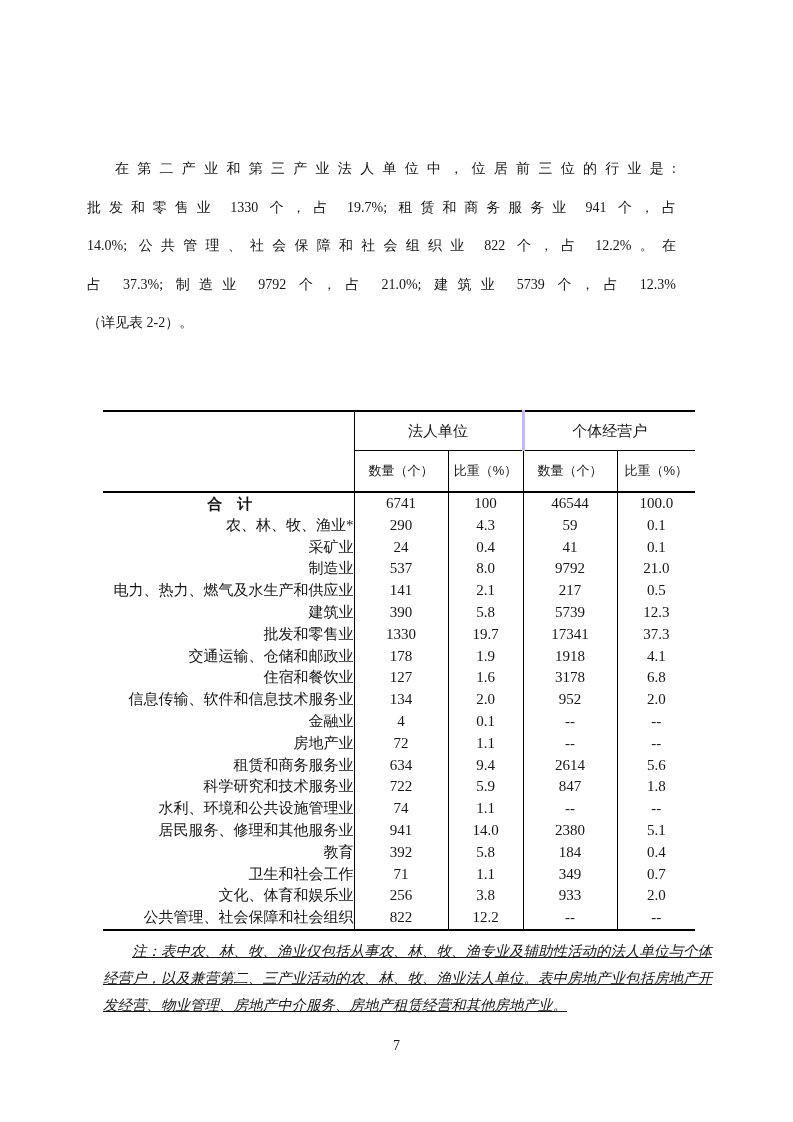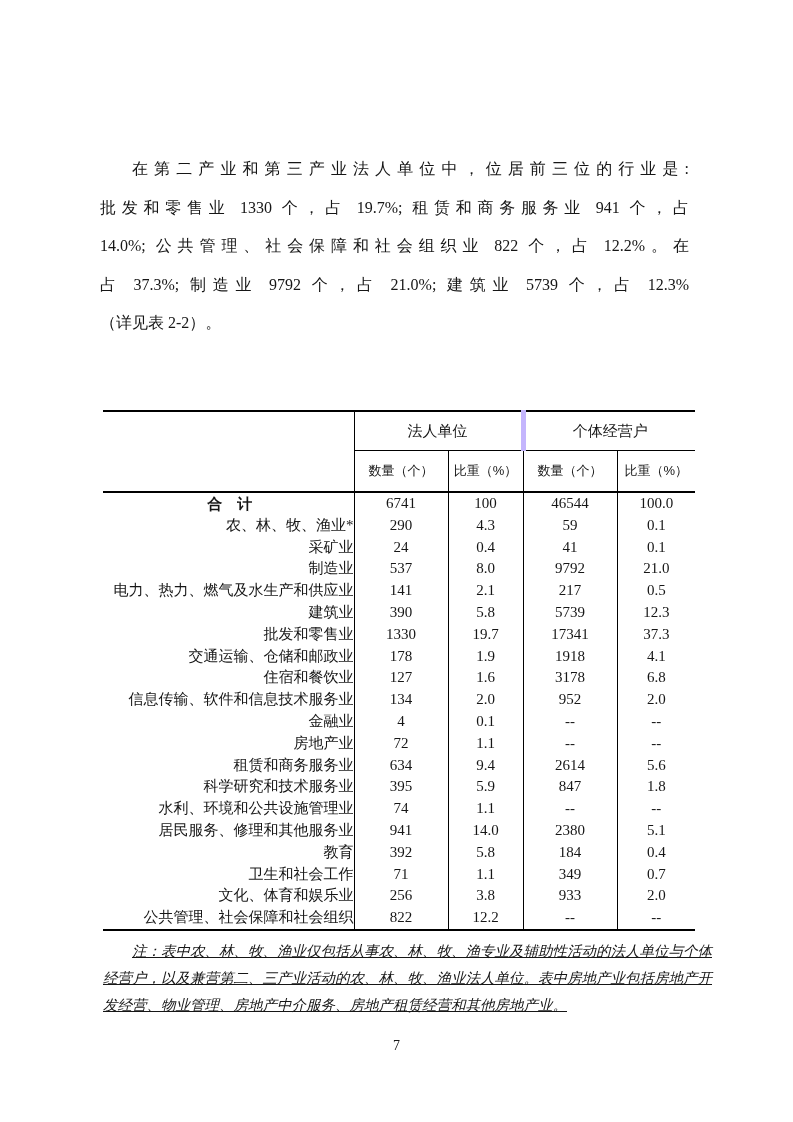--- a/index.html
+++ b/index.html
@@ -9,24 +9,24 @@
     height: 1122px;
     background: #ffffff;
     color: #161616;
     font-family: "Liberation Serif", "DejaVu Serif", serif;
     overflow: hidden;
   }
 
   
   .para {
     position: absolute;
-    left: 100px;
+    left: 87px;
     top: 150px;
     width: 589px;
-    font-size: 16px;
+    font-size: 14px;
     line-height: 38.5px;
   }
   .pline { white-space: nowrap; }
   .pline.jl { white-space: normal; text-align: justify; text-align-last: justify; }
   .pline.indent { padding-left: 2em; }
 
   
   .table-title {
     position: absolute;
     left: 103px;
@@ -60,21 +60,21 @@
     border-right: 1px solid #000;
     border-bottom: 2px solid #000;
   }
   th.grp {
     height: 38px;
     border-bottom: 1px solid #000;
     font-family: "Liberation Sans", "DejaVu Sans", sans-serif;
     font-weight: bold;
     font-size: 15px;
   }
-  th.grp.g1 { border-right: 5px solid #c4b5fd; }
+  th.grp.g1 { border-right: 3px solid #c4b5fd; }
   th.sub {
     height: 40px;
     border-right: 1px solid #000;
     border-bottom: 2px solid #000;
     font-family: "Liberation Sans", "DejaVu Sans", sans-serif;
     font-weight: bold;
     font-size: 13px;
   }
   th.sub.last { border-right: none; }
   tbody td {
@@ -236,21 +236,21 @@
         </tr>
         <tr>
           <td class="lbl">租赁和商务服务业</td>
           <td>634</td>
           <td>9.4</td>
           <td>2614</td>
           <td>5.6</td>
         </tr>
         <tr>
           <td class="lbl">科学研究和技术服务业</td>
-          <td>395</td>
+          <td>722</td>
           <td>5.9</td>
           <td>847</td>
           <td>1.8</td>
         </tr>
         <tr>
           <td class="lbl">水利、环境和公共设施管理业</td>
           <td>74</td>
           <td>1.1</td>
           <td>--</td>
           <td>--</td>

